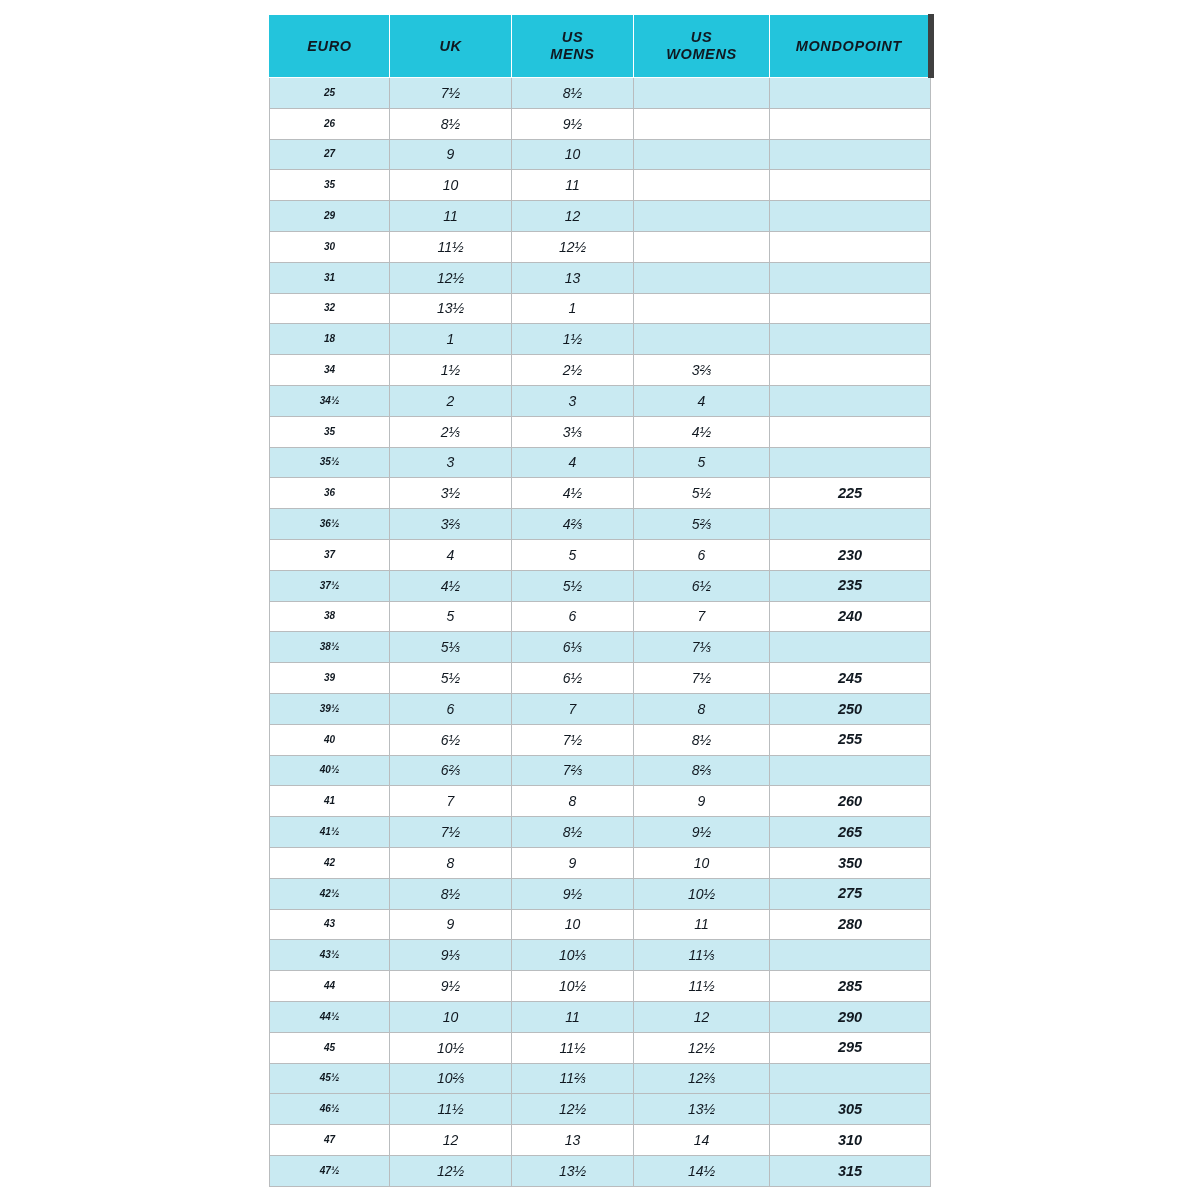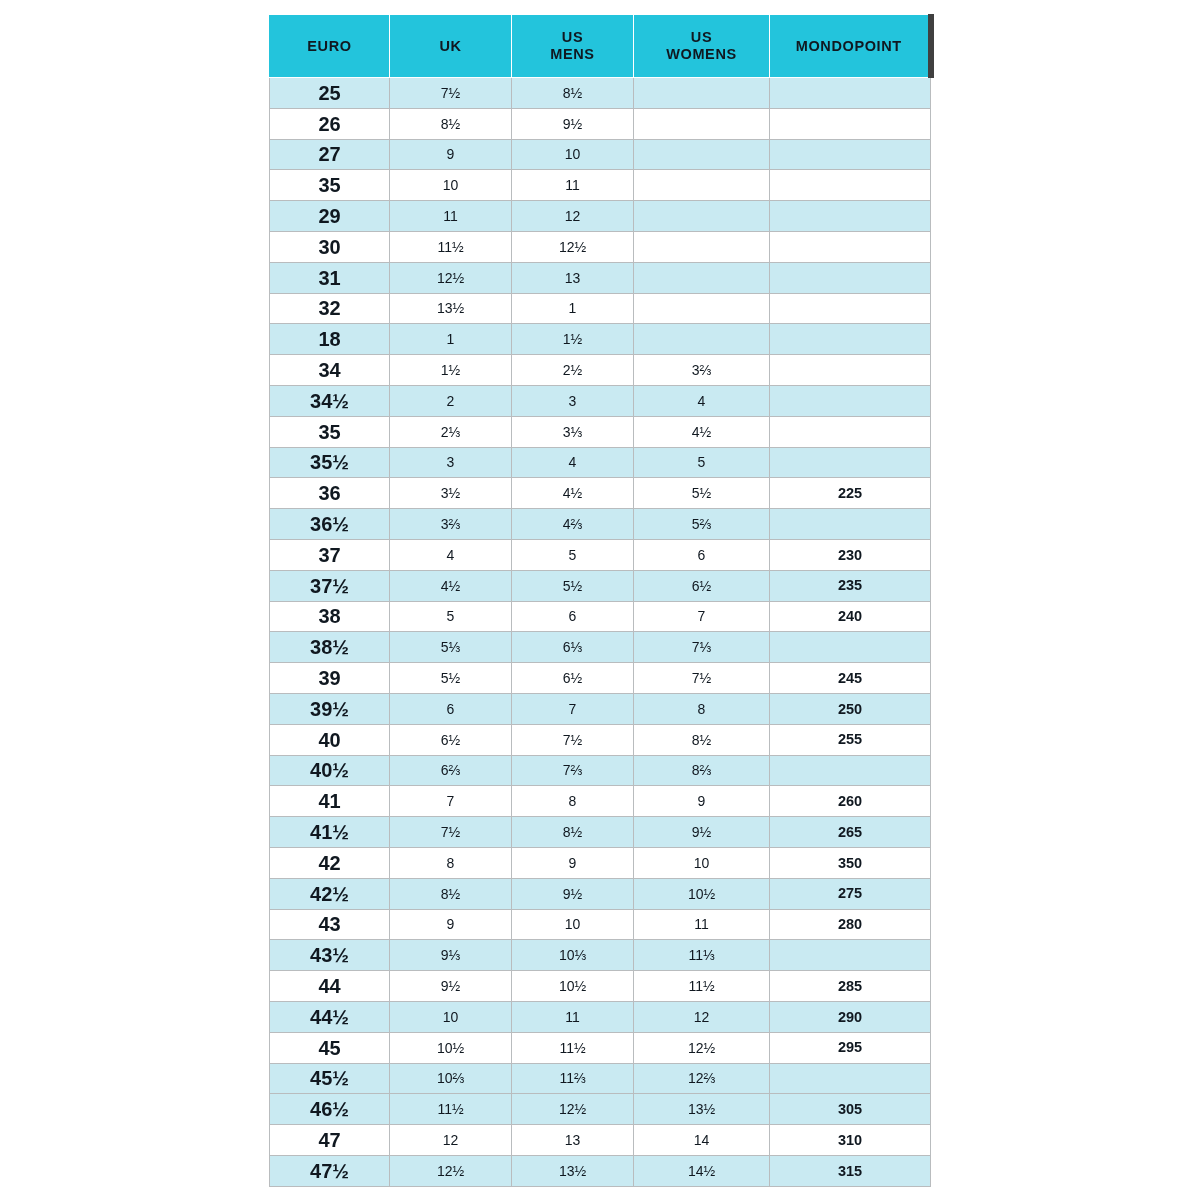--- a/index.html
+++ b/index.html
@@ -8,20 +8,21 @@
     background: #ffffff;
     width: 1200px;
     height: 1200px;
     font-family: "Liberation Sans", sans-serif;
   }
   .page {
     position: relative;
     width: 1200px;
     height: 1044px;
     box-sizing: border-box;
+    font-style: italic;
   }
   .table-wrap {
     position: absolute;
     left: 269px;
     top: 14px;
     width: 661px;
   }
   table.size-chart {
     border-collapse: collapse;
     width: 661px;
@@ -56,21 +57,21 @@
     border: 1px solid #b9bcbe;
     font-size: 14px;
     color: #101820;
     line-height: 1;
   }
   table.size-chart tr.alt td {
     background: #c9eaf2;
   }
   table.size-chart td.euro {
     font-weight: bold;
-    font-size: 20px;
+    font-size: 10px;
   }
   table.size-chart td.mondo {
     font-weight: bold;
     font-size: 14.5px;
   }
   .hdr-line { display: block; }
 </style>
 </head>
 <body>
 

